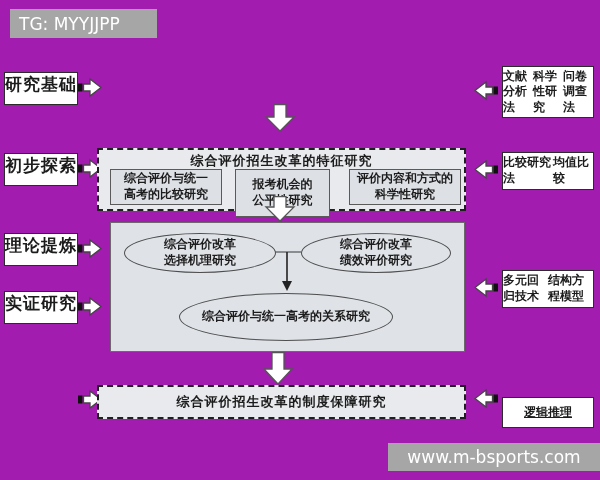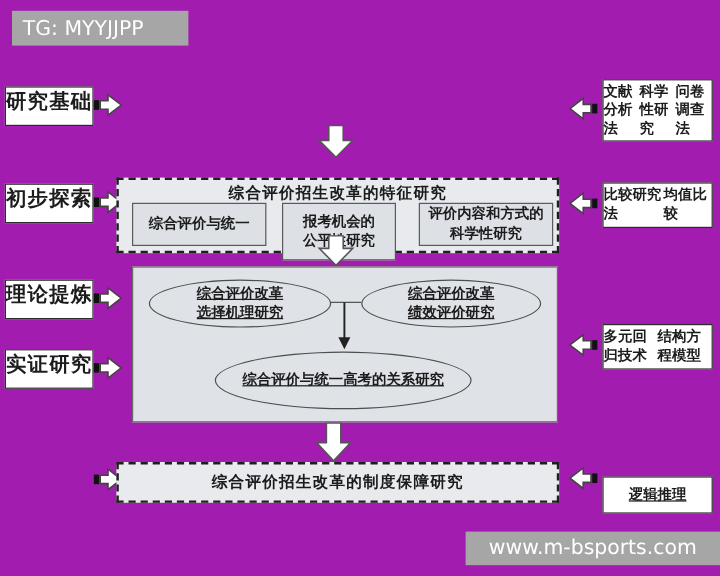--- a/index.html
+++ b/index.html
@@ -17,21 +17,21 @@
           display:flex;align-items:center;justify-content:center;
           font-size:12px;font-weight:bold;line-height:1.3;}
   .dashed{position:absolute;left:97px;width:369px;background:#e8eaed;border:2px dashed #1f1f1f;box-sizing:border-box;}
   .ibox{position:absolute;background:#dde0e5;border:1px solid #5a5a5a;box-sizing:border-box;
         display:flex;flex-direction:column;align-items:center;justify-content:center;
         font-size:12px;font-weight:bold;line-height:1.3;text-align:center;}
   .bigbox{position:absolute;left:110px;top:222px;width:355px;height:130px;background:#dfe2e7;
           border:1.5px solid #6a6a6a;box-sizing:border-box;}
   .ellipse{position:absolute;background:#dfe2e7;border:1.2px solid #4e4e4e;border-radius:50%;
            display:flex;flex-direction:column;justify-content:center;
-           font-size:12px;font-weight:bold;line-height:1.3;text-align:center;text-decoration:underline;}
+           font-size:12px;font-weight:bold;line-height:1.3;text-align:center;}
   .arr{position:absolute;}
   .r2title{position:absolute;top:2px;left:0;width:100%;text-align:center;
            font-size:13px;font-weight:bold;letter-spacing:1px;}
   .r4text{position:absolute;top:0;left:0;width:100%;height:100%;display:flex;align-items:center;
           justify-content:center;font-size:13px;font-weight:bold;letter-spacing:1px;}
   svg{display:block;}
 </style>
 </head>
 <body>
 
@@ -114,20 +114,21 @@
 
 
   <svg class="arr" style="left:262px;top:104px;" width="36" height="28">
     <polygon points="12,0.5 24,0.5 24,13 32,13 18,27 4,13 12,13" fill="#fff" stroke="#555" stroke-width="1.3"></polygon>
   </svg>
 
   <div class="dashed" style="top:148px;height:63px;">
     <div class="r2title">综合评价招生改革的特征研究</div>
     <div class="ibox" style="left:11px;top:19px;width:112px;height:36px;">
       <span>综合评价与统一</span>
+      <span>高考的比较研究</span>
     </div>
     <div class="ibox" style="left:136px;top:19px;width:95px;height:48px;">
       <span>报考机会的</span>
       <span>公平性研究</span>
     </div>
     <div class="ibox" style="left:250px;top:19px;width:112px;height:36px;">
       <span>评价内容和方式的</span>
       <span>科学性研究</span>
     </div>
   </div>

